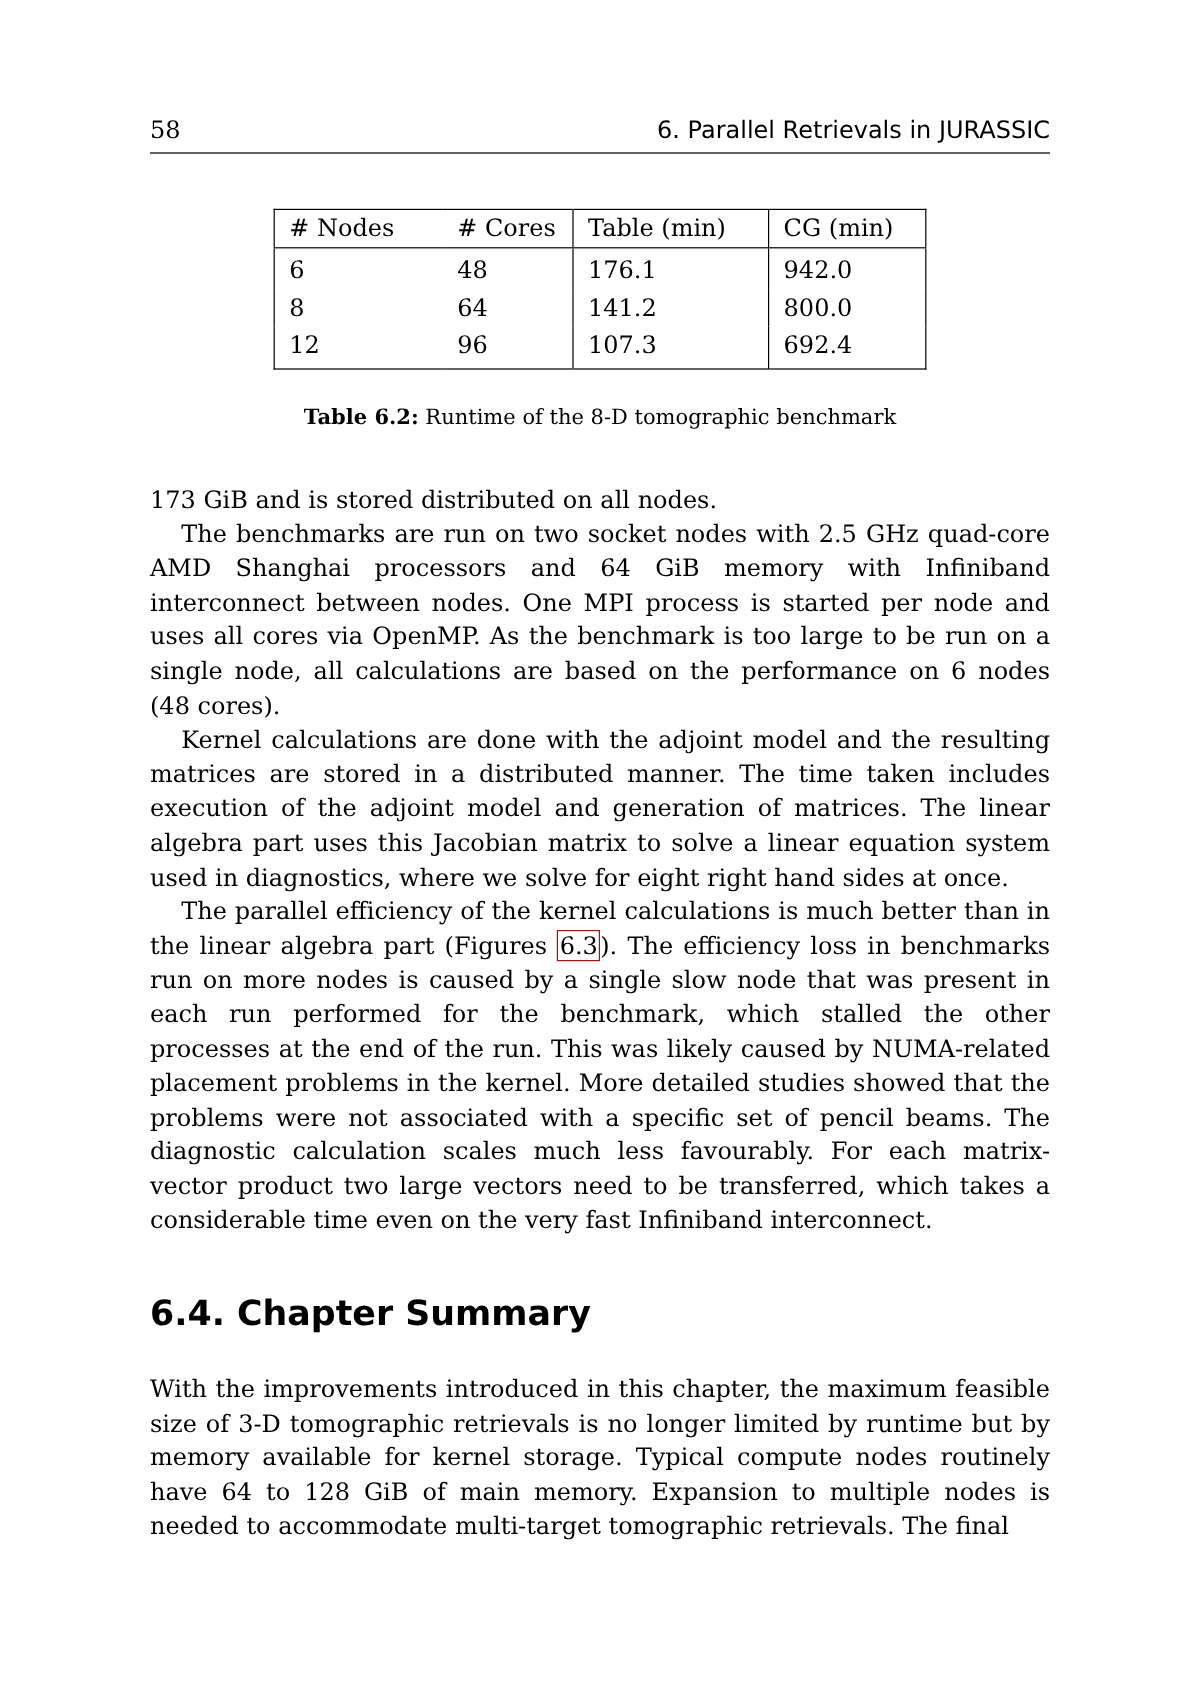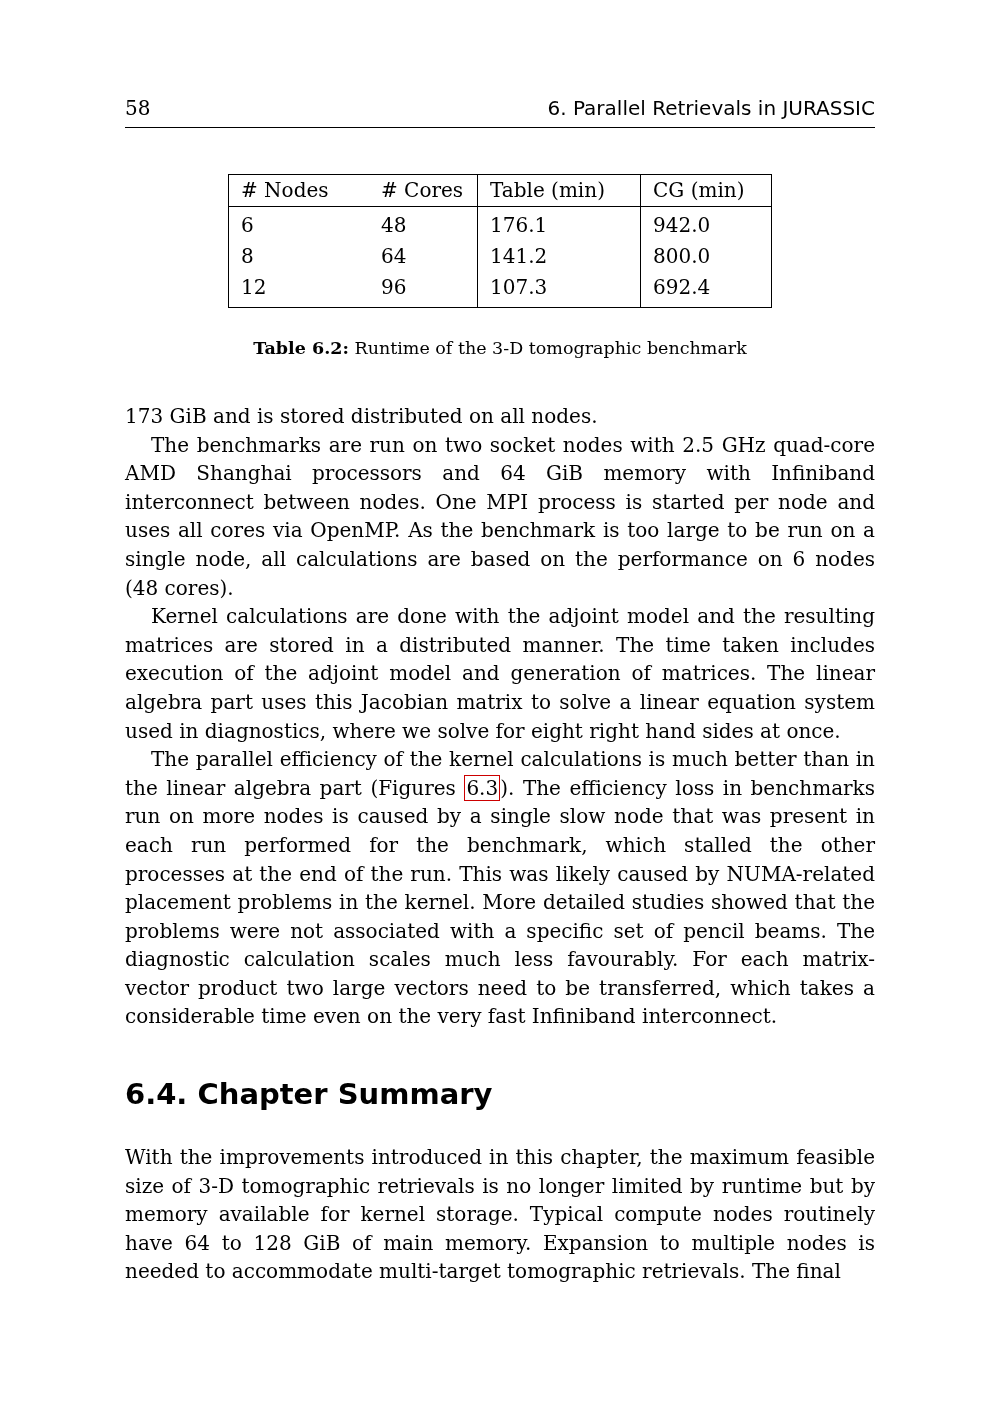--- a/index.html
+++ b/index.html
@@ -136,21 +136,21 @@
           <td>12</td>
           <td>96</td>
           <td class="sep">107.3</td>
           <td class="sep">692.4</td>
         </tr>
       </tbody>
     </table>
   </div>
 
   <div class="caption">
-    <span class="caption-label">Table 6.2:</span><span> Runtime of the 3-D tomographic benchmark</span>
+    <span class="caption-label">Table 6.2:</span><span> Runtime of the 8-D tomographic benchmark</span>
   </div>
 
   <div class="body-text">
     <p>173 GiB and is stored distributed on all nodes.</p>
     <p class="indent">The benchmarks are run on two socket nodes with 2.5 GHz quad-core AMD Shanghai processors and 64 GiB memory with Infiniband interconnect between nodes. One MPI process is started per node and uses all cores via OpenMP. As the benchmark is too large to be run on a single node, all calculations are based on the performance on 6 nodes (48 cores).</p>
     <p class="indent">Kernel calculations are done with the adjoint model and the resulting matrices are stored in a distributed manner. The time taken includes execution of the adjoint model and generation of matrices. The linear algebra part uses this Jacobian matrix to solve a linear equation system used in diagnostics, where we solve for eight right hand sides at once.</p>
     <p class="indent"><span>The parallel efficiency of the kernel calculations is much better than in the linear algebra part (Figures </span><a class="fig-link" style="border-color: rgb(204, 0, 0);">6.3</a><span>). The efficiency loss in benchmarks run on more nodes is caused by a single slow node that was present in each run performed for the benchmark, which stalled the other processes at the end of the run. This was likely caused by NUMA-related placement problems in the kernel. More detailed studies showed that the problems were not associated with a specific set of pencil beams. The diagnostic calculation scales much less favourably. For each matrix-vector product two large vectors need to be transferred, which takes a considerable time even on the very fast Infiniband interconnect.</span></p>
   </div>
 
   <h2 class="section-heading">6.4.  Chapter Summary</h2>

